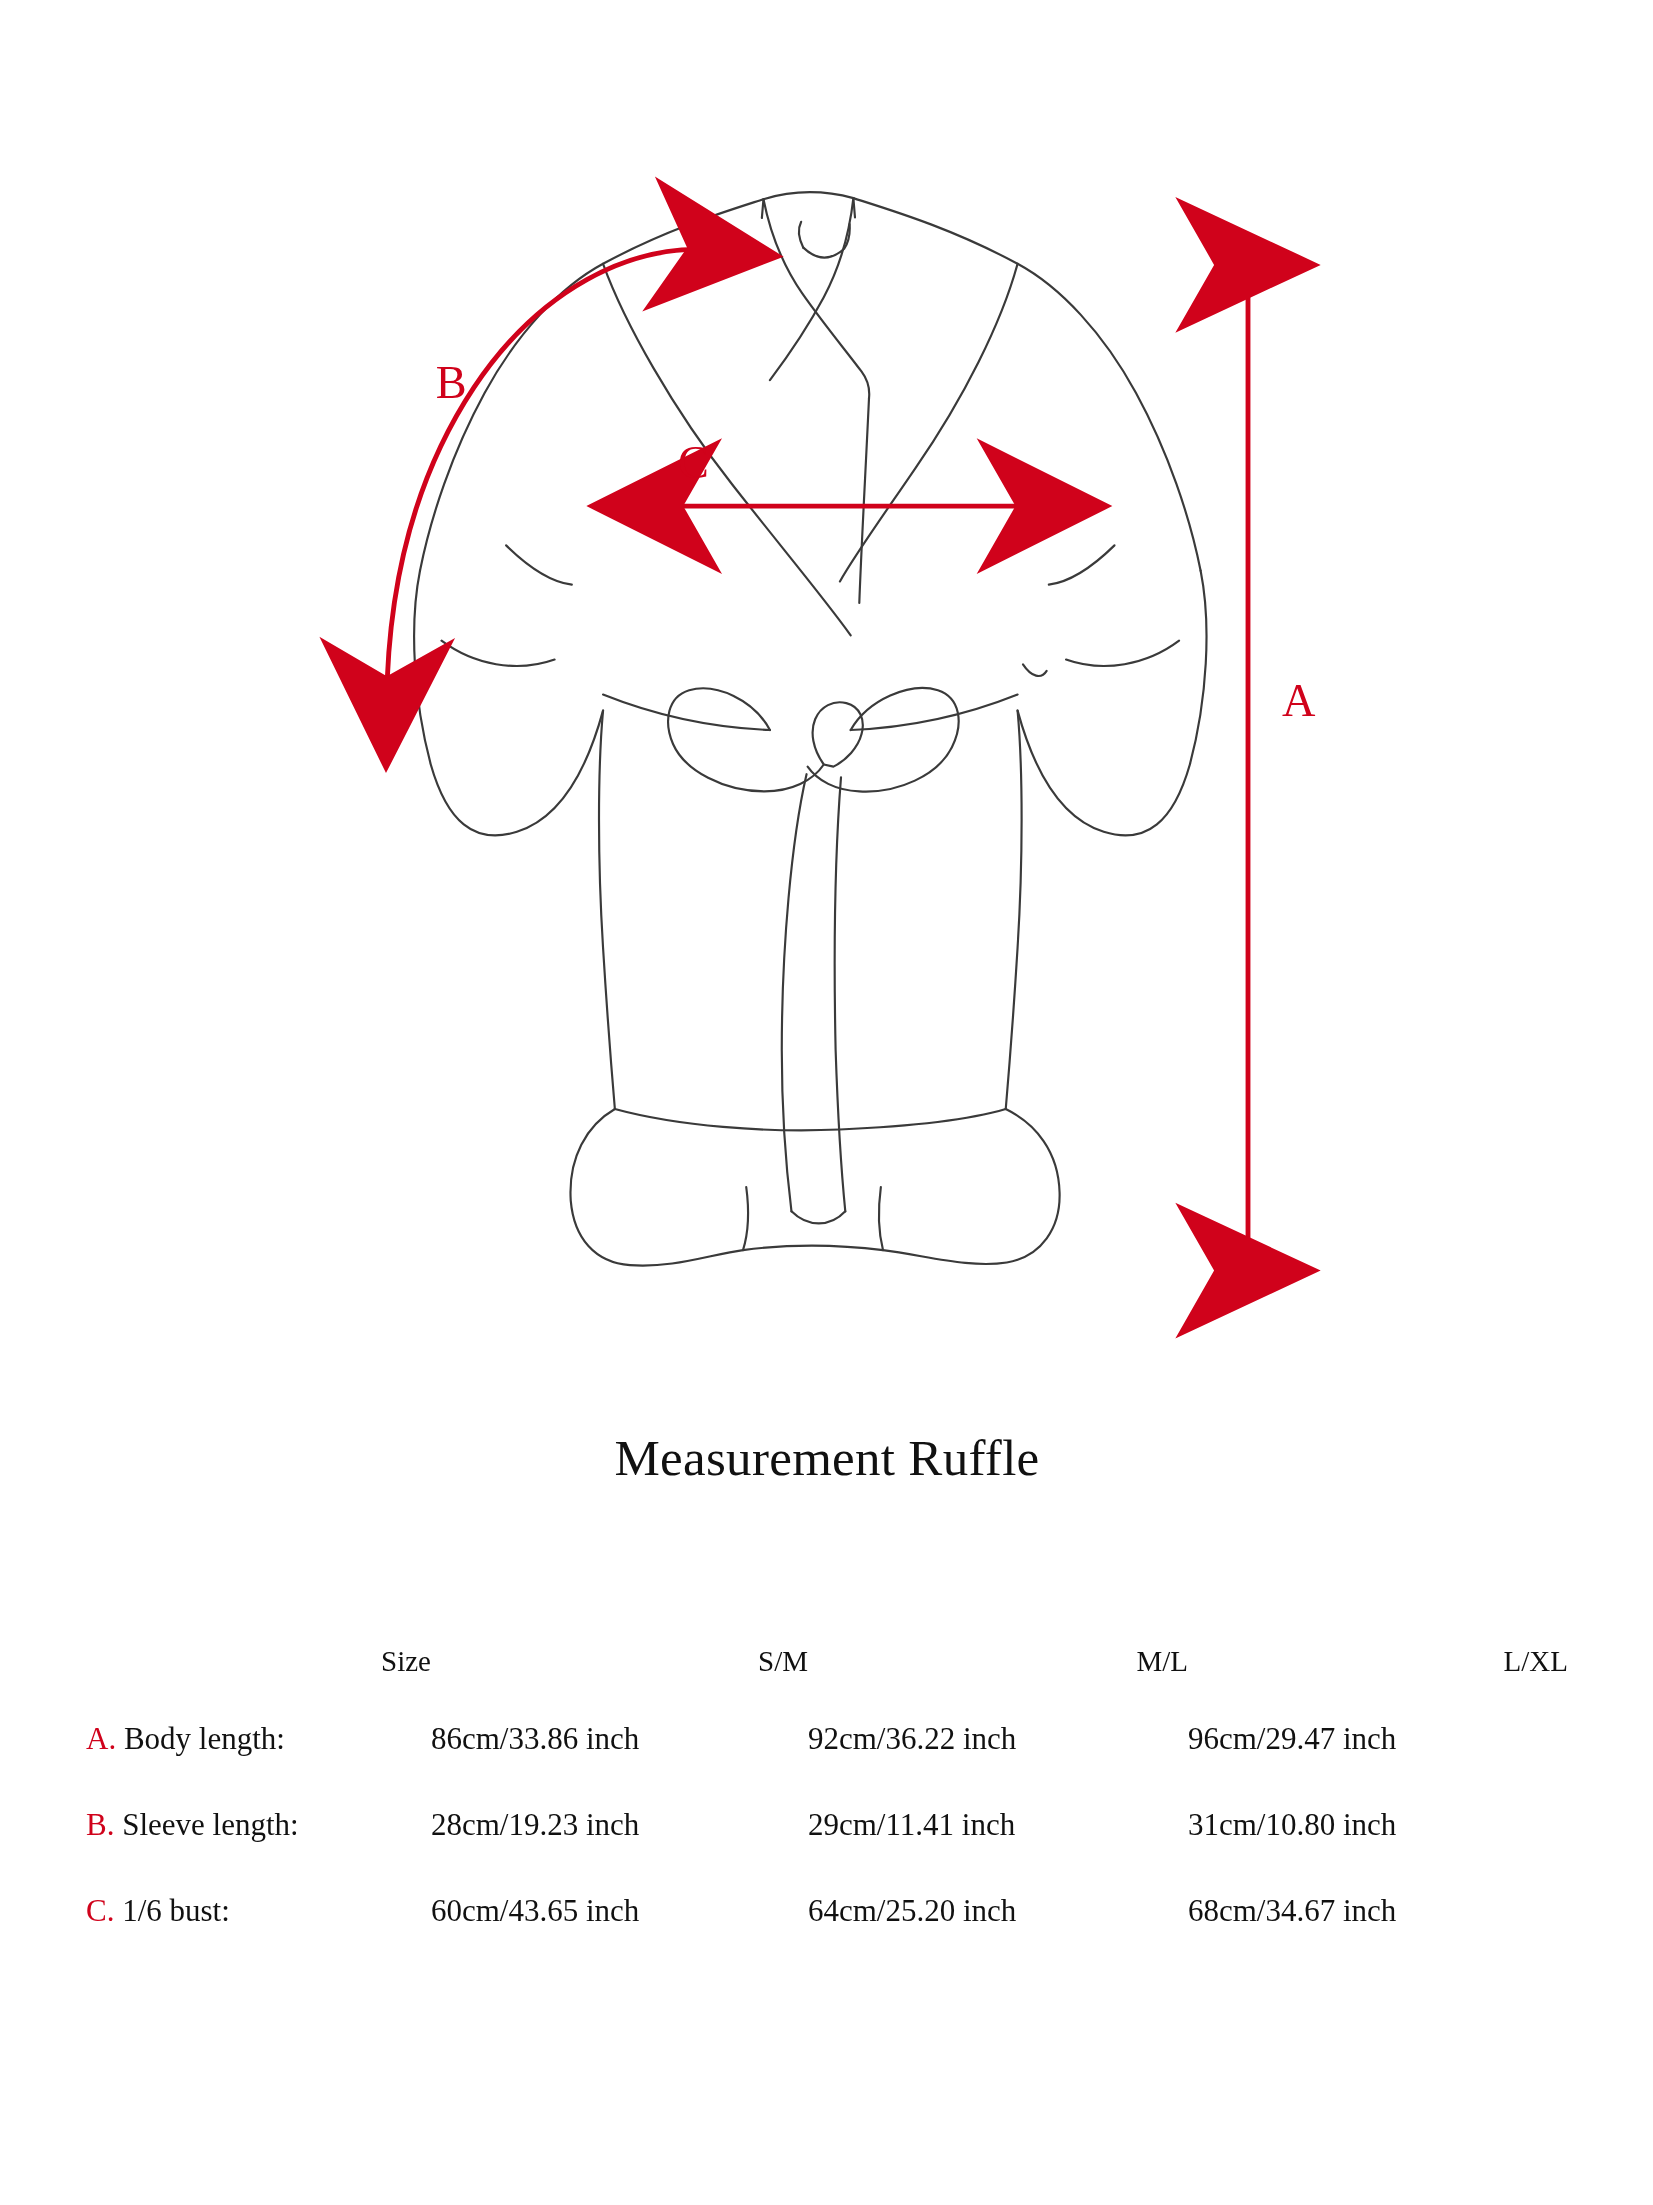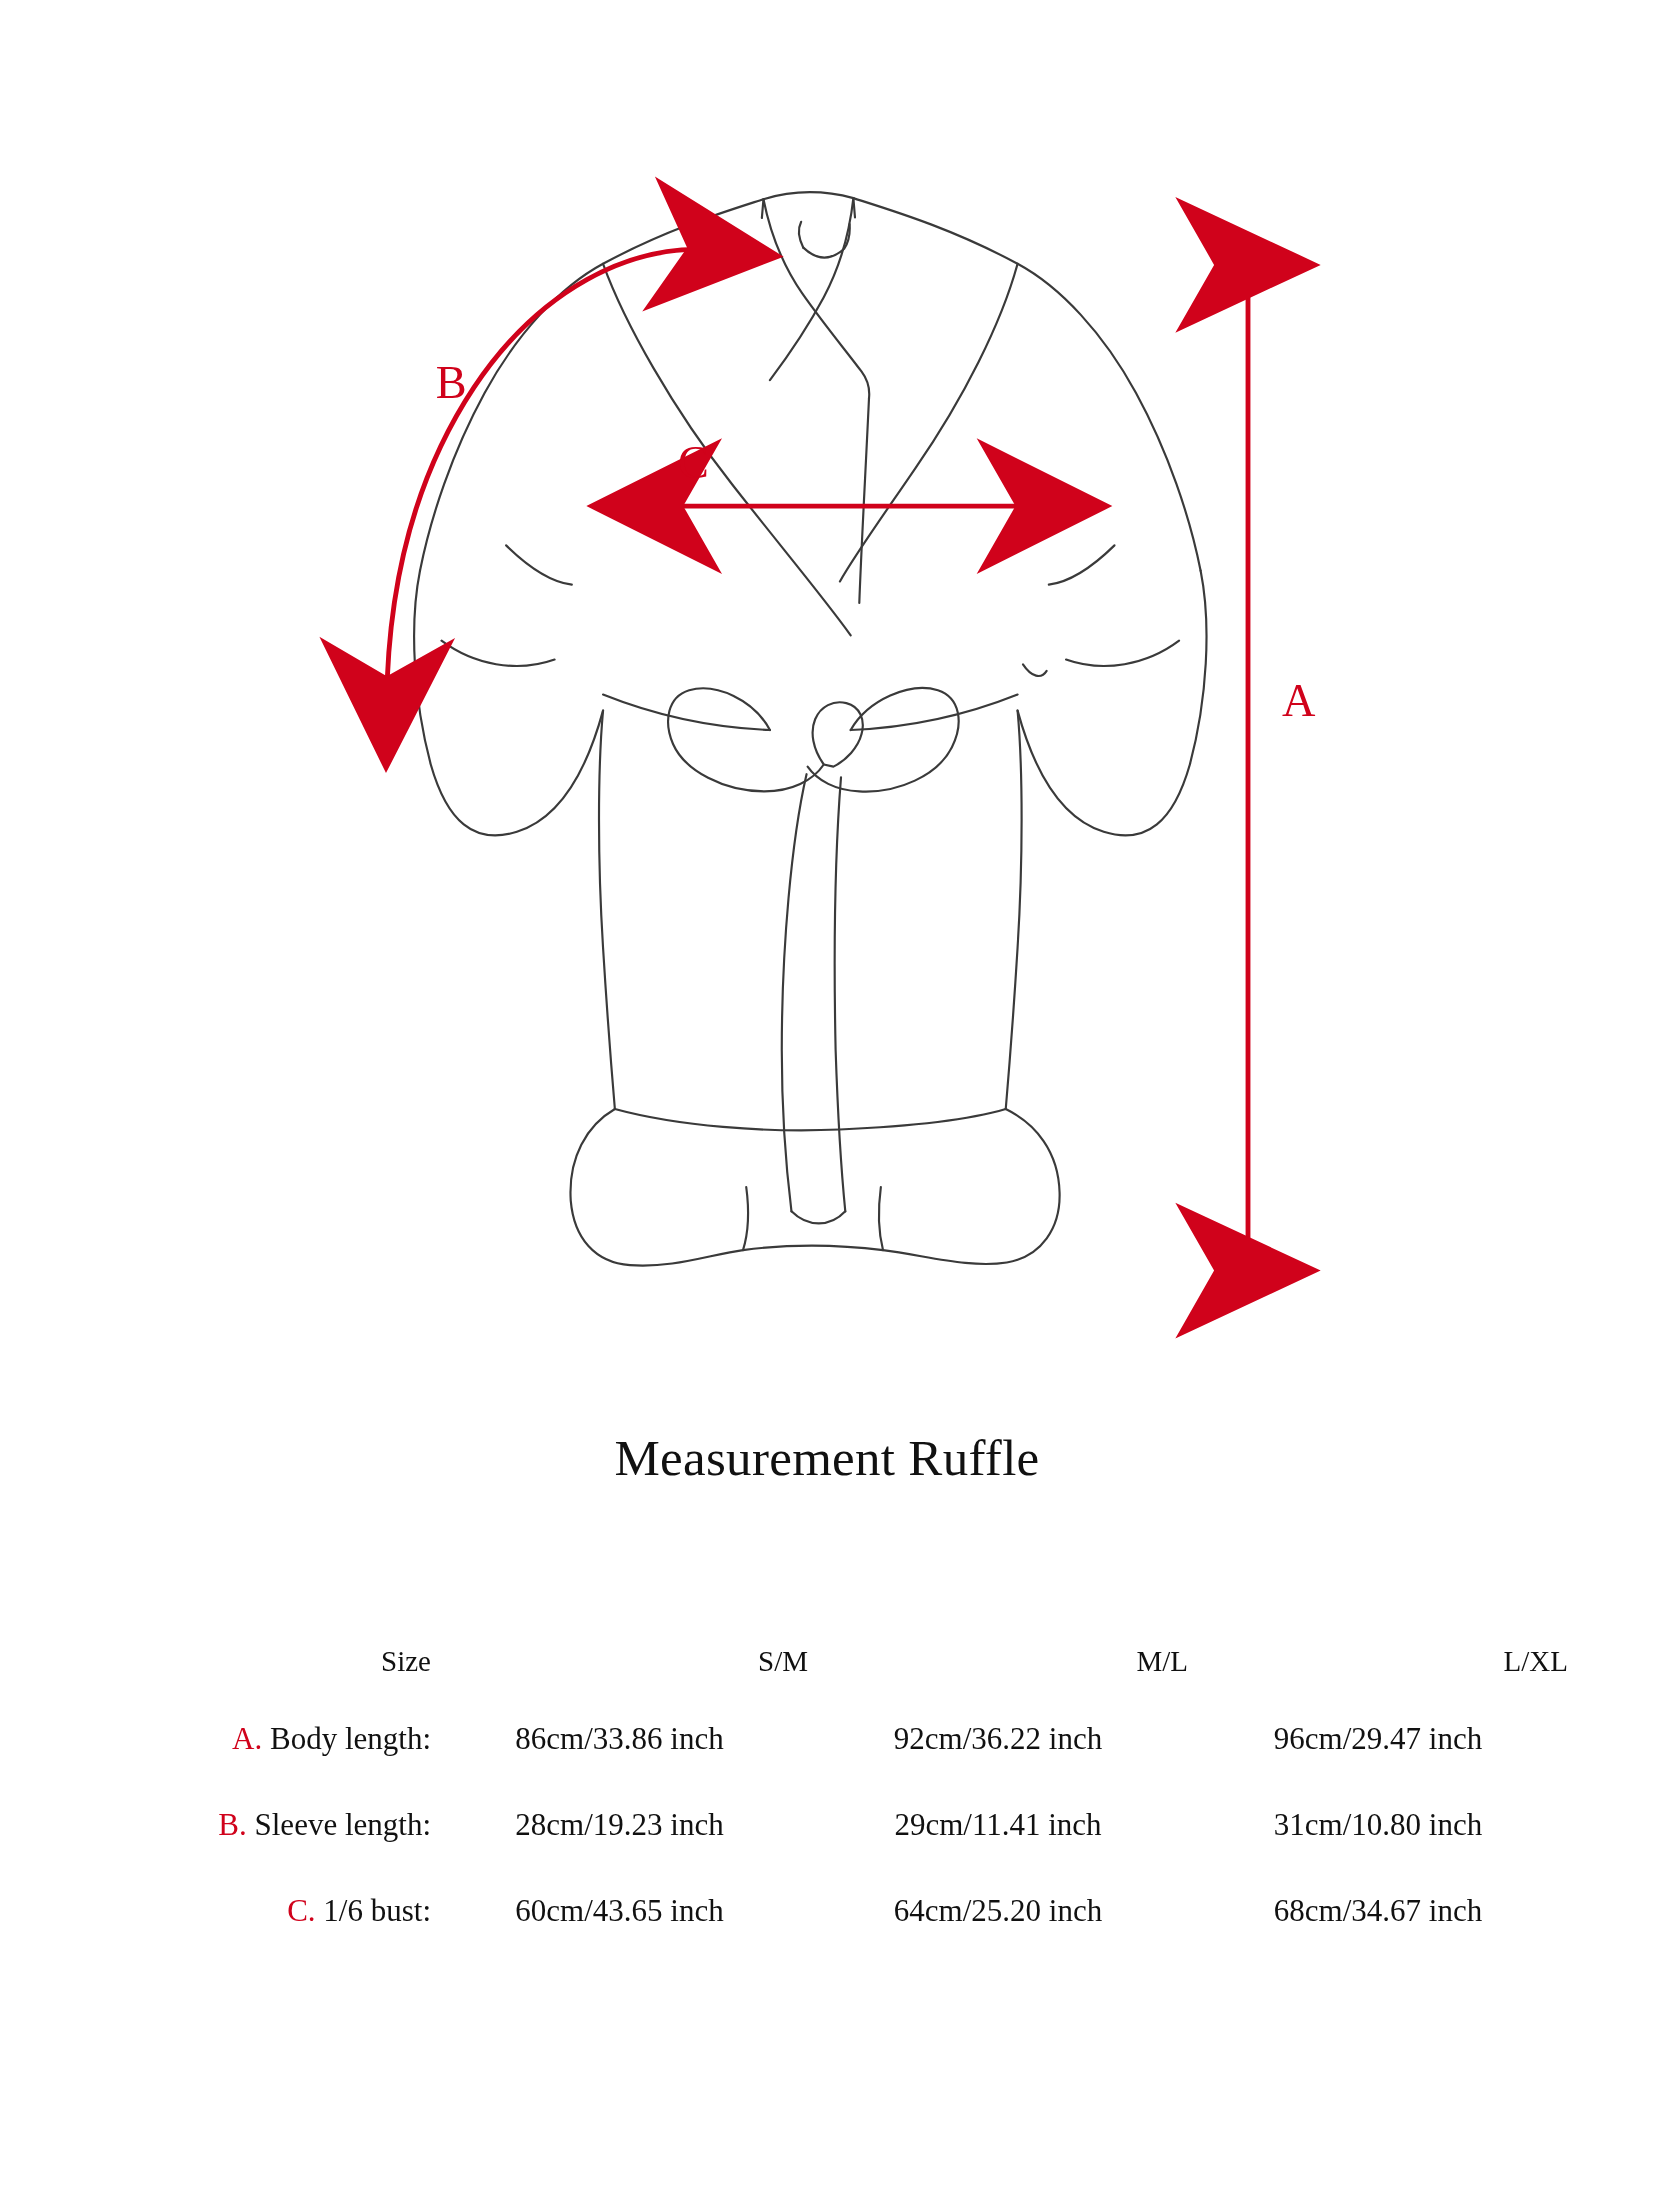--- a/index.html
+++ b/index.html
@@ -70,26 +70,26 @@
     color: #111111;
   }
   table.size-table thead th {
     font-size: 29px;
     height: 70px;
     text-align: right;
   }
   th.head-size { text-align: center; padding-right: 43px; }
   th.head-col { text-align: center; }
   td.row-label {
-    text-align: right;
+    text-align: left;
     white-space: nowrap;
     padding-left: 5.4px;
   }
   td.val {
-    text-align: center;
+    text-align: left;
     white-space: nowrap;
   }
   .marker {
     color: #d0021b;
   }
   .dim-letter {
     font-family: "Liberation Serif", serif;
     fill: #d0021b;
   }
 </style>

